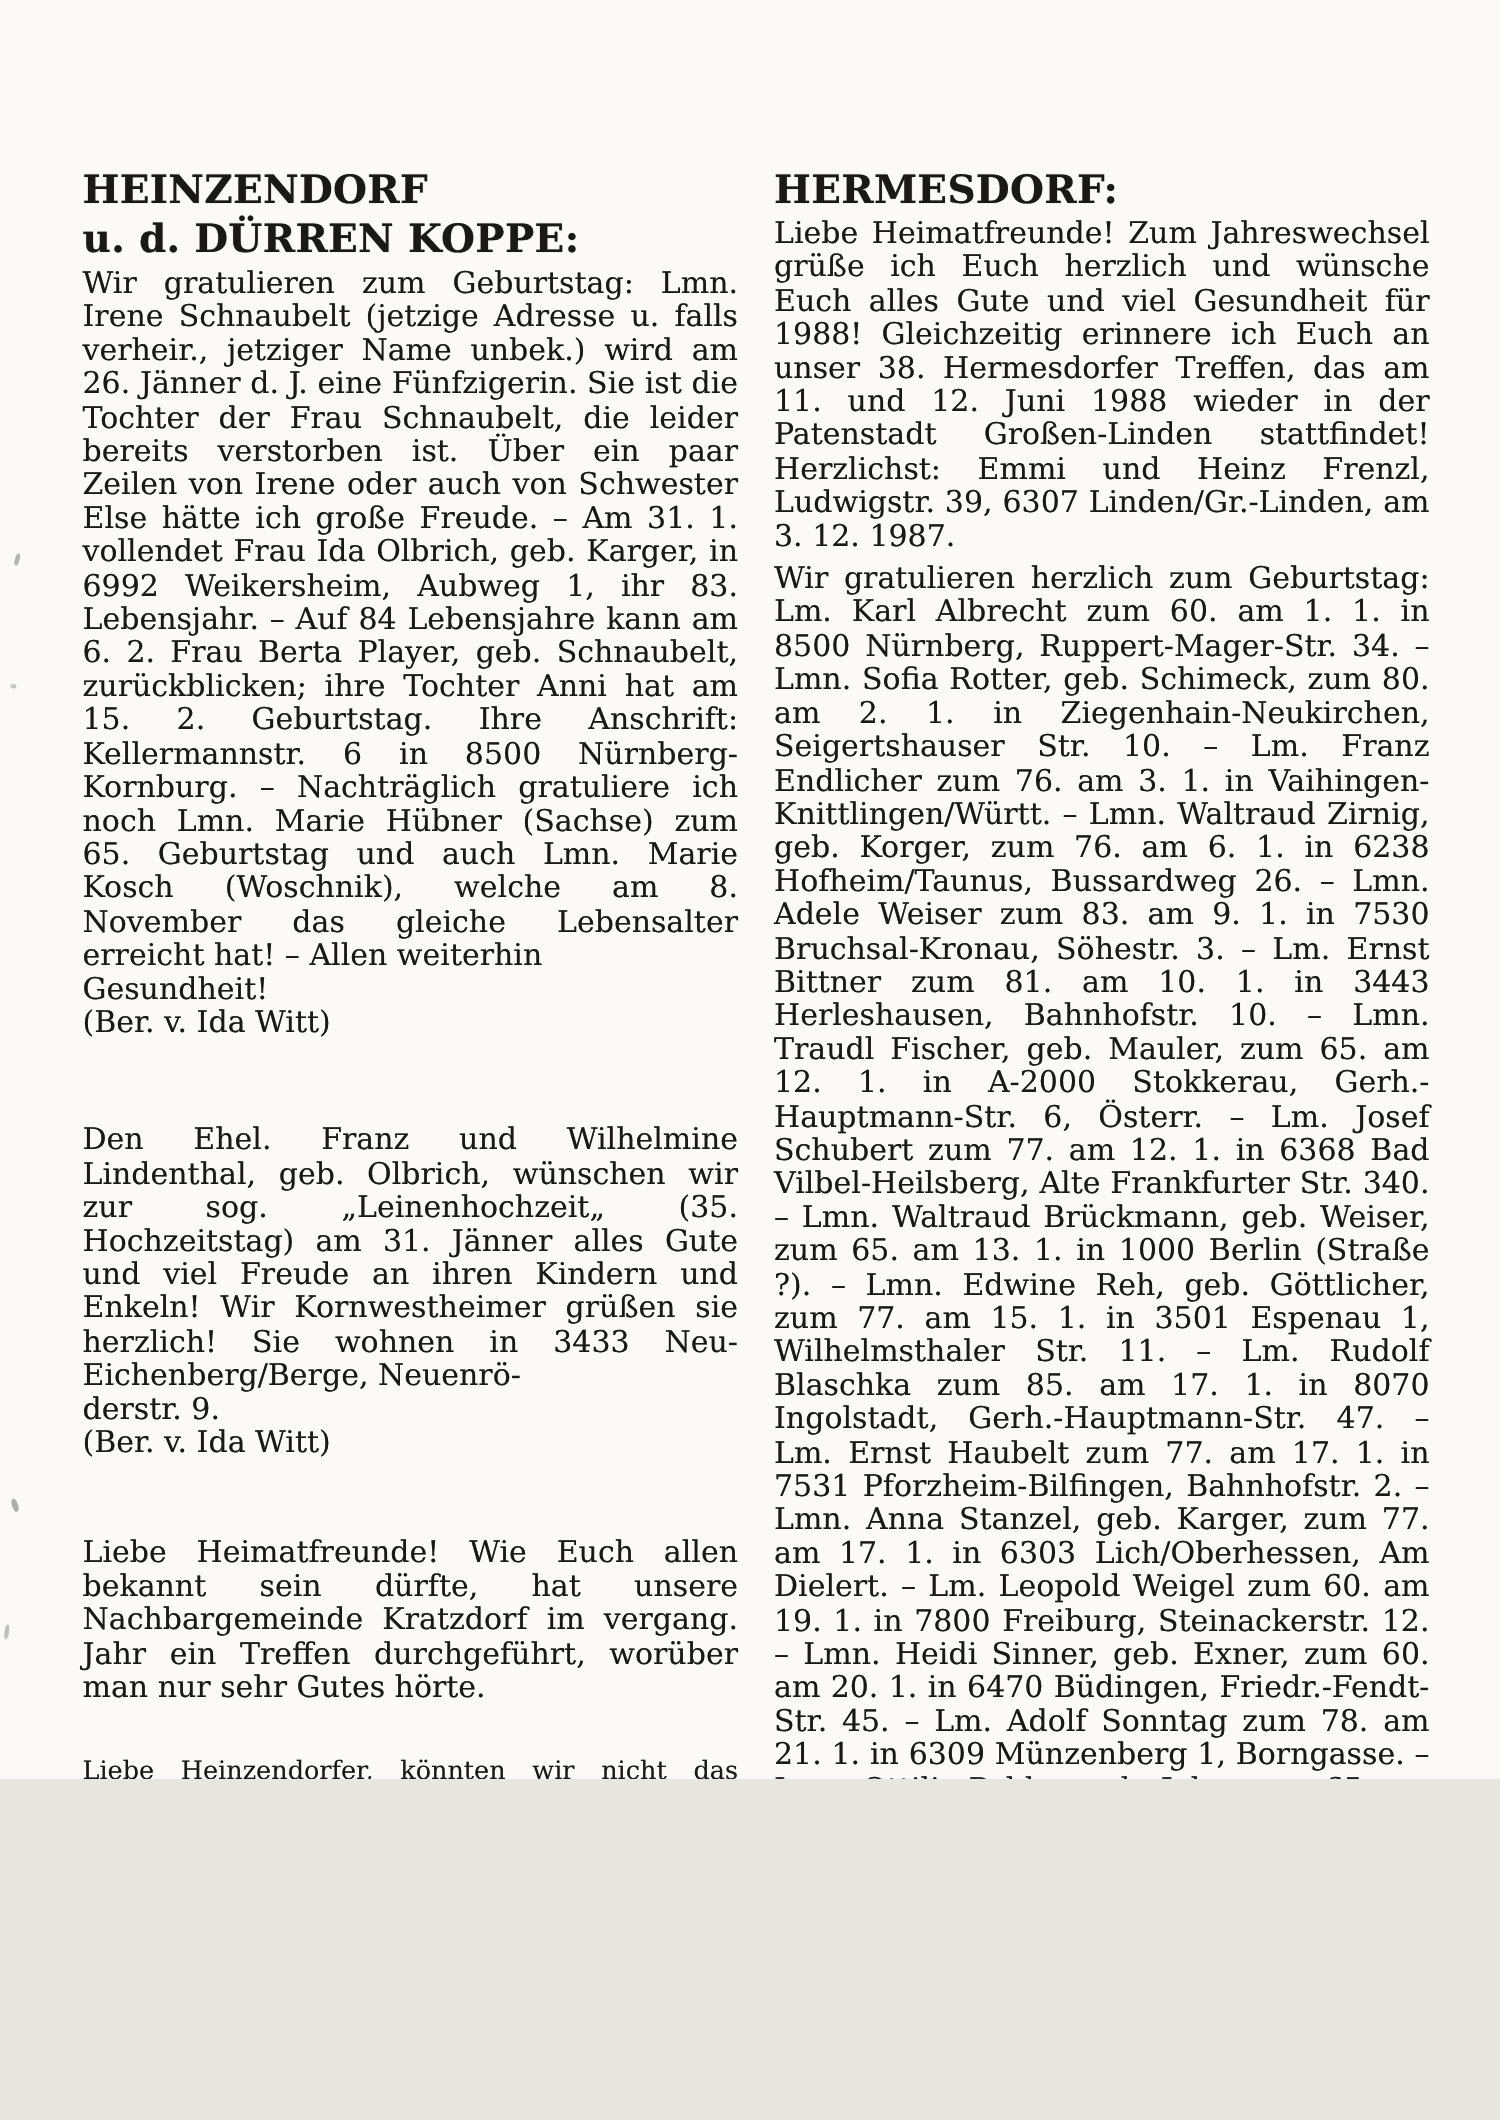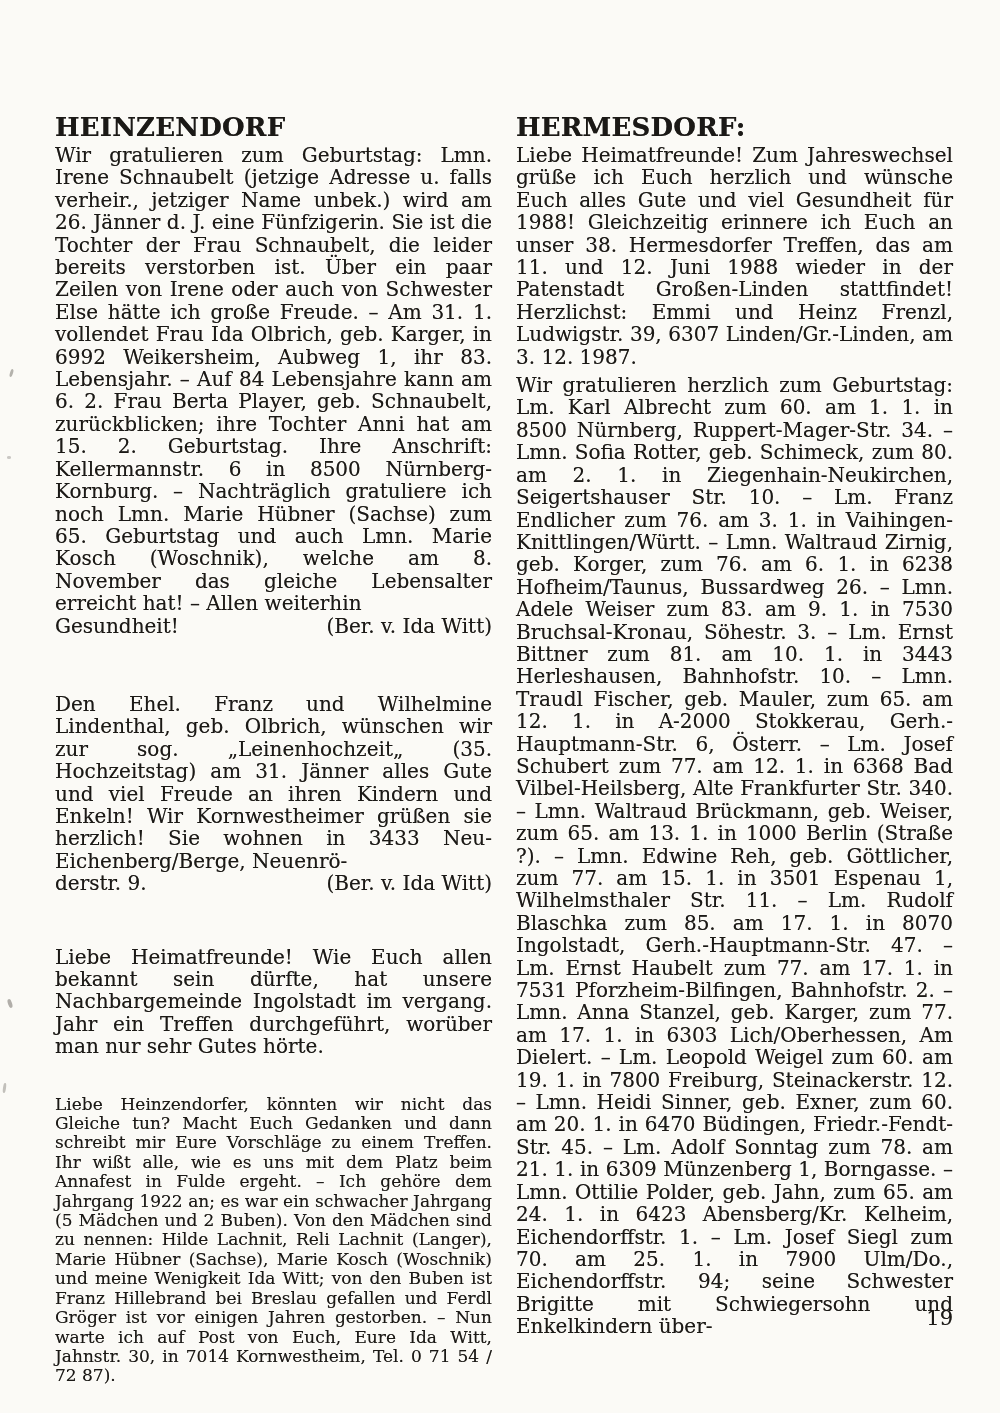--- a/index.html
+++ b/index.html
@@ -4,21 +4,21 @@
 <title>Scanned newsletter page</title>
 <style>
   html, body {
     margin: 0;
     padding: 0;
     background: #e8e6e1;
   }
   .page {
     position: relative;
     width: 1000px;
-    height: 1413px;
+    height: 1186px;
     margin: 0 auto;
     background: #fbfaf6;
     color: #1b1916;
     font-family: "DejaVu Serif", "Liberation Serif", serif;
     overflow: hidden;
   }
   .col {
     position: absolute;
     top: 111px;
     width: 437px;
@@ -52,20 +52,21 @@
     text-align: justify;
     text-justify: inter-word;
     hyphens: auto;
     -webkit-hyphens: auto;
     text-shadow: 0 0 0.3px rgba(25,22,18,0.5);
   }
   .sign-line {
     display: flex;
     justify-content: space-between;
     text-align: left;
+    flex-direction: column;
   }
   .para-gap-2 { margin-top: 56px; }
   .para-gap-3 { margin-top: 51px; }
   .para-gap-4 { margin-top: 37px; }
   .para-gap-r2 { margin-top: 6px; }
 
   b { font-weight: normal; }
 
   .pagenum {
     position: absolute;
@@ -95,40 +96,41 @@
 <div class="page">
 
   <div class="speck sp1"></div>
   <div class="speck sp2"></div>
   <div class="speck sp3"></div>
   <div class="speck sp4"></div>
 
   <section class="col col-left">
     <h2 class="sect">
       <span class="hl">HEINZENDORF</span>
+      <span class="hl">u. d. DÜRREN KOPPE:</span>
     </h2>
 
     <div class="para">
       <div class="body-p"><span>Wir gratulieren zum Geburtstag: Lmn. </span><b>Irene Schnaubelt</b><span> (jetzige Adresse u. falls verheir., jetziger Name unbek.) wird am 26. Jänner d. J. eine Fünfzigerin. Sie ist die Tochter der Frau Schnaubelt, die leider bereits verstorben ist. Über ein paar Zeilen von Irene oder auch von Schwester Else hätte ich große Freude. – Am 31. 1. vollendet Frau </span><b>Ida Olbrich,</b><span> geb. Karger, in 6992 Weikersheim, Aubweg 1, ihr 83. Lebensjahr. – Auf 84 Lebensjahre kann am 6. 2. Frau </span><b>Berta Player,</b><span> geb. Schnaubelt, zurückblicken; ihre Tochter Anni hat am 15. 2. Geburtstag. Ihre Anschrift: Kellermannstr. 6 in 8500 Nürnberg-Kornburg. – Nachträglich gratuliere ich noch Lmn. </span><b>Marie Hübner</b><span> (Sachse) zum 65. Geburtstag und auch Lmn. </span><b>Marie Kosch</b><span> (Woschnik), welche am 8. November das gleiche Lebensalter erreicht hat! – Allen weiterhin</span></div>
       <div class="body-p sign-line">
         <span>Gesundheit!</span>
         <span>(Ber. v. Ida Witt)</span>
       </div>
     </div>
 
     <div class="para para-gap-2">
       <div class="body-p"><span>Den Ehel. </span><b>Franz und Wilhelmine Lindenthal,</b><span> geb. Olbrich, wünschen wir zur sog. „Leinenhochzeit„ (35. Hochzeitstag) am 31. Jänner alles Gute und viel Freude an ihren Kindern und Enkeln! Wir Kornwestheimer grüßen sie herzlich! Sie wohnen in 3433 Neu-Eichenberg/Berge, Neuenrö-</span></div>
       <div class="body-p sign-line">
         <span>derstr. 9.</span>
         <span>(Ber. v. Ida Witt)</span>
       </div>
     </div>
 
     <div class="para para-gap-3">
-      <div class="body-p"><b>Liebe Heimatfreunde!</b><span> Wie Euch allen bekannt sein dürfte, hat unsere Nachbargemeinde </span><b>Ingolstadt</b><span> im vergang. Jahr ein Treffen durchgeführt, worüber man nur sehr Gutes hörte.</span></div>
+      <div class="body-p"><b>Liebe Heimatfreunde!</b><span> Wie Euch allen bekannt sein dürfte, hat unsere Nachbargemeinde </span><b>Kratzdorf</b><span> im vergang. Jahr ein Treffen durchgeführt, worüber man nur sehr Gutes hörte.</span></div>
     </div>
 
     <div class="para para-gap-4">
       <div class="small-p"><span>Liebe Heinzendorfer, könnten wir nicht das Gleiche tun? Macht Euch Gedanken und dann schreibt mir Eure Vorschläge zu einem Treffen. Ihr wißt alle, wie es uns mit dem Platz beim Annafest in Fulde ergeht. – Ich gehöre dem Jahrgang 1922 an; es war ein schwacher Jahrgang (5 Mädchen und 2 Buben). Von den Mädchen sind zu nennen: Hilde Lachnit, Reli Lachnit (Langer), Marie Hübner (Sachse), Marie Kosch (Woschnik) und meine Wenigkeit Ida Witt; von den Buben ist Franz Hillebrand bei Breslau gefallen und Ferdl Gröger ist vor einigen Jahren gestorben. – Nun warte ich auf Post von Euch, Eure Ida Witt, Jahnstr. 30, in 7014 Kornwestheim, Tel. 0 71 54 / 72 87).</span></div>
     </div>
   </section>
 
   <section class="col col-right">
     <h2 class="sect">
       <span class="hl">HERMESDORF:</span>

